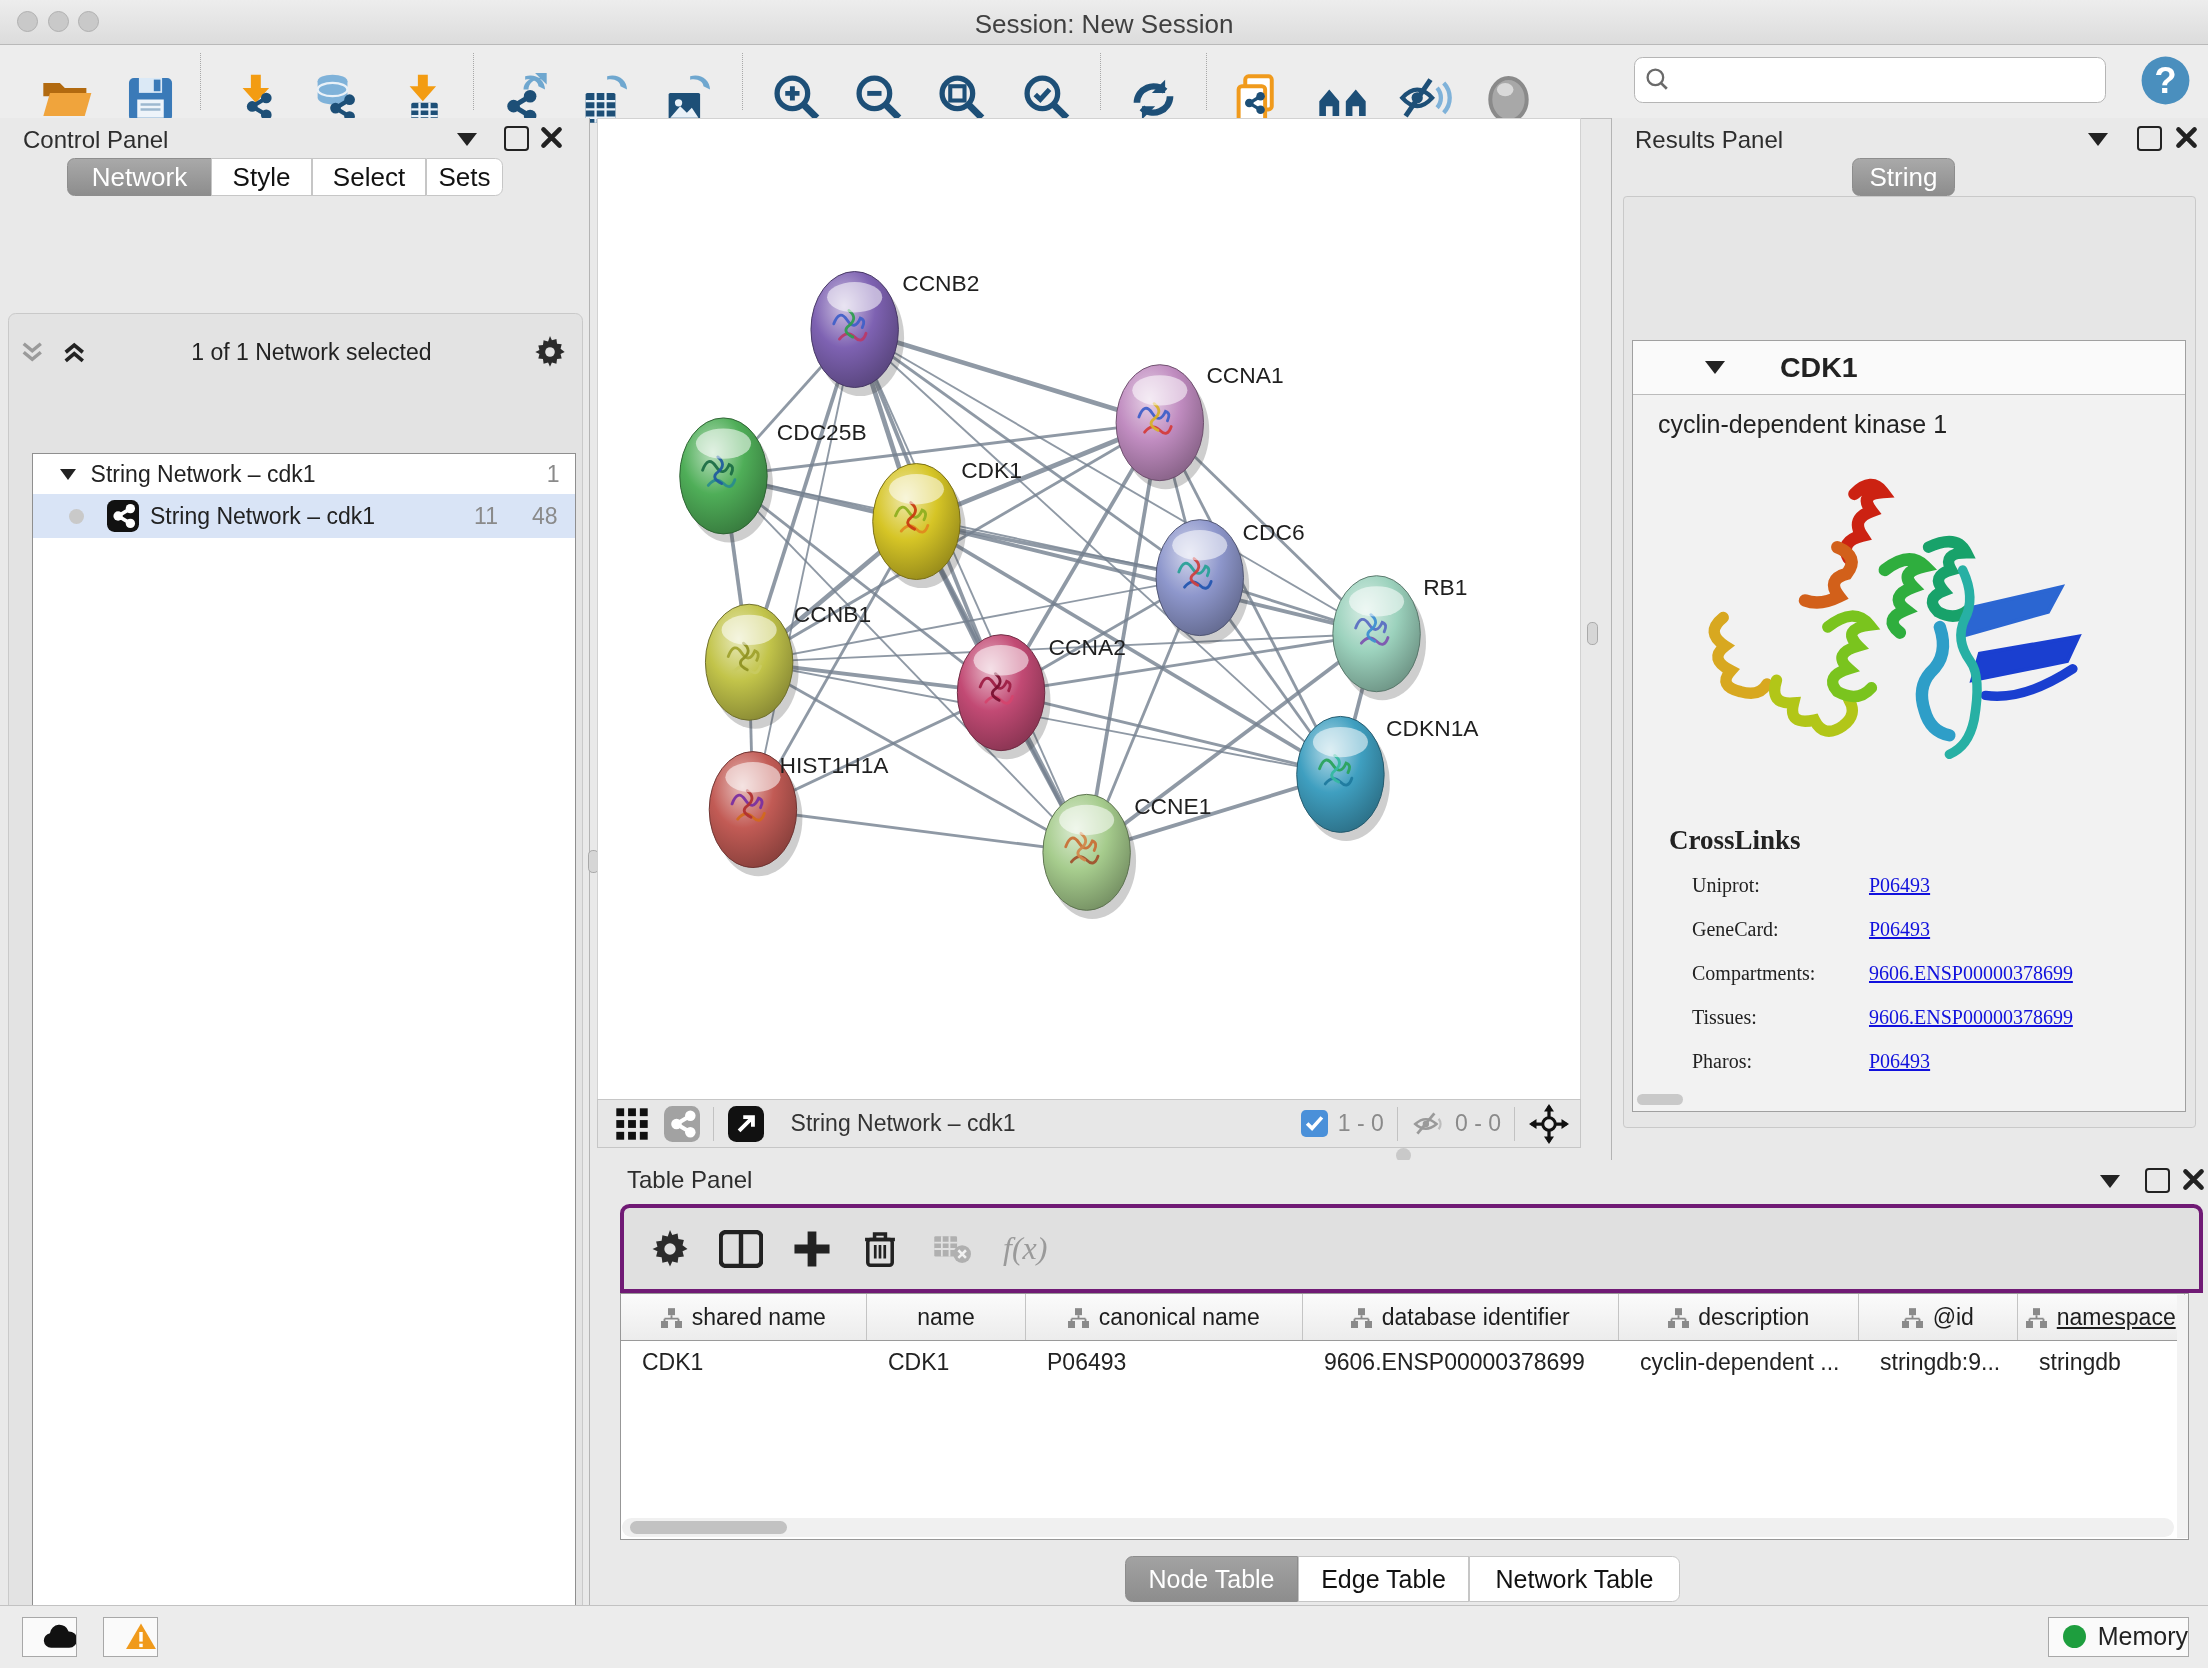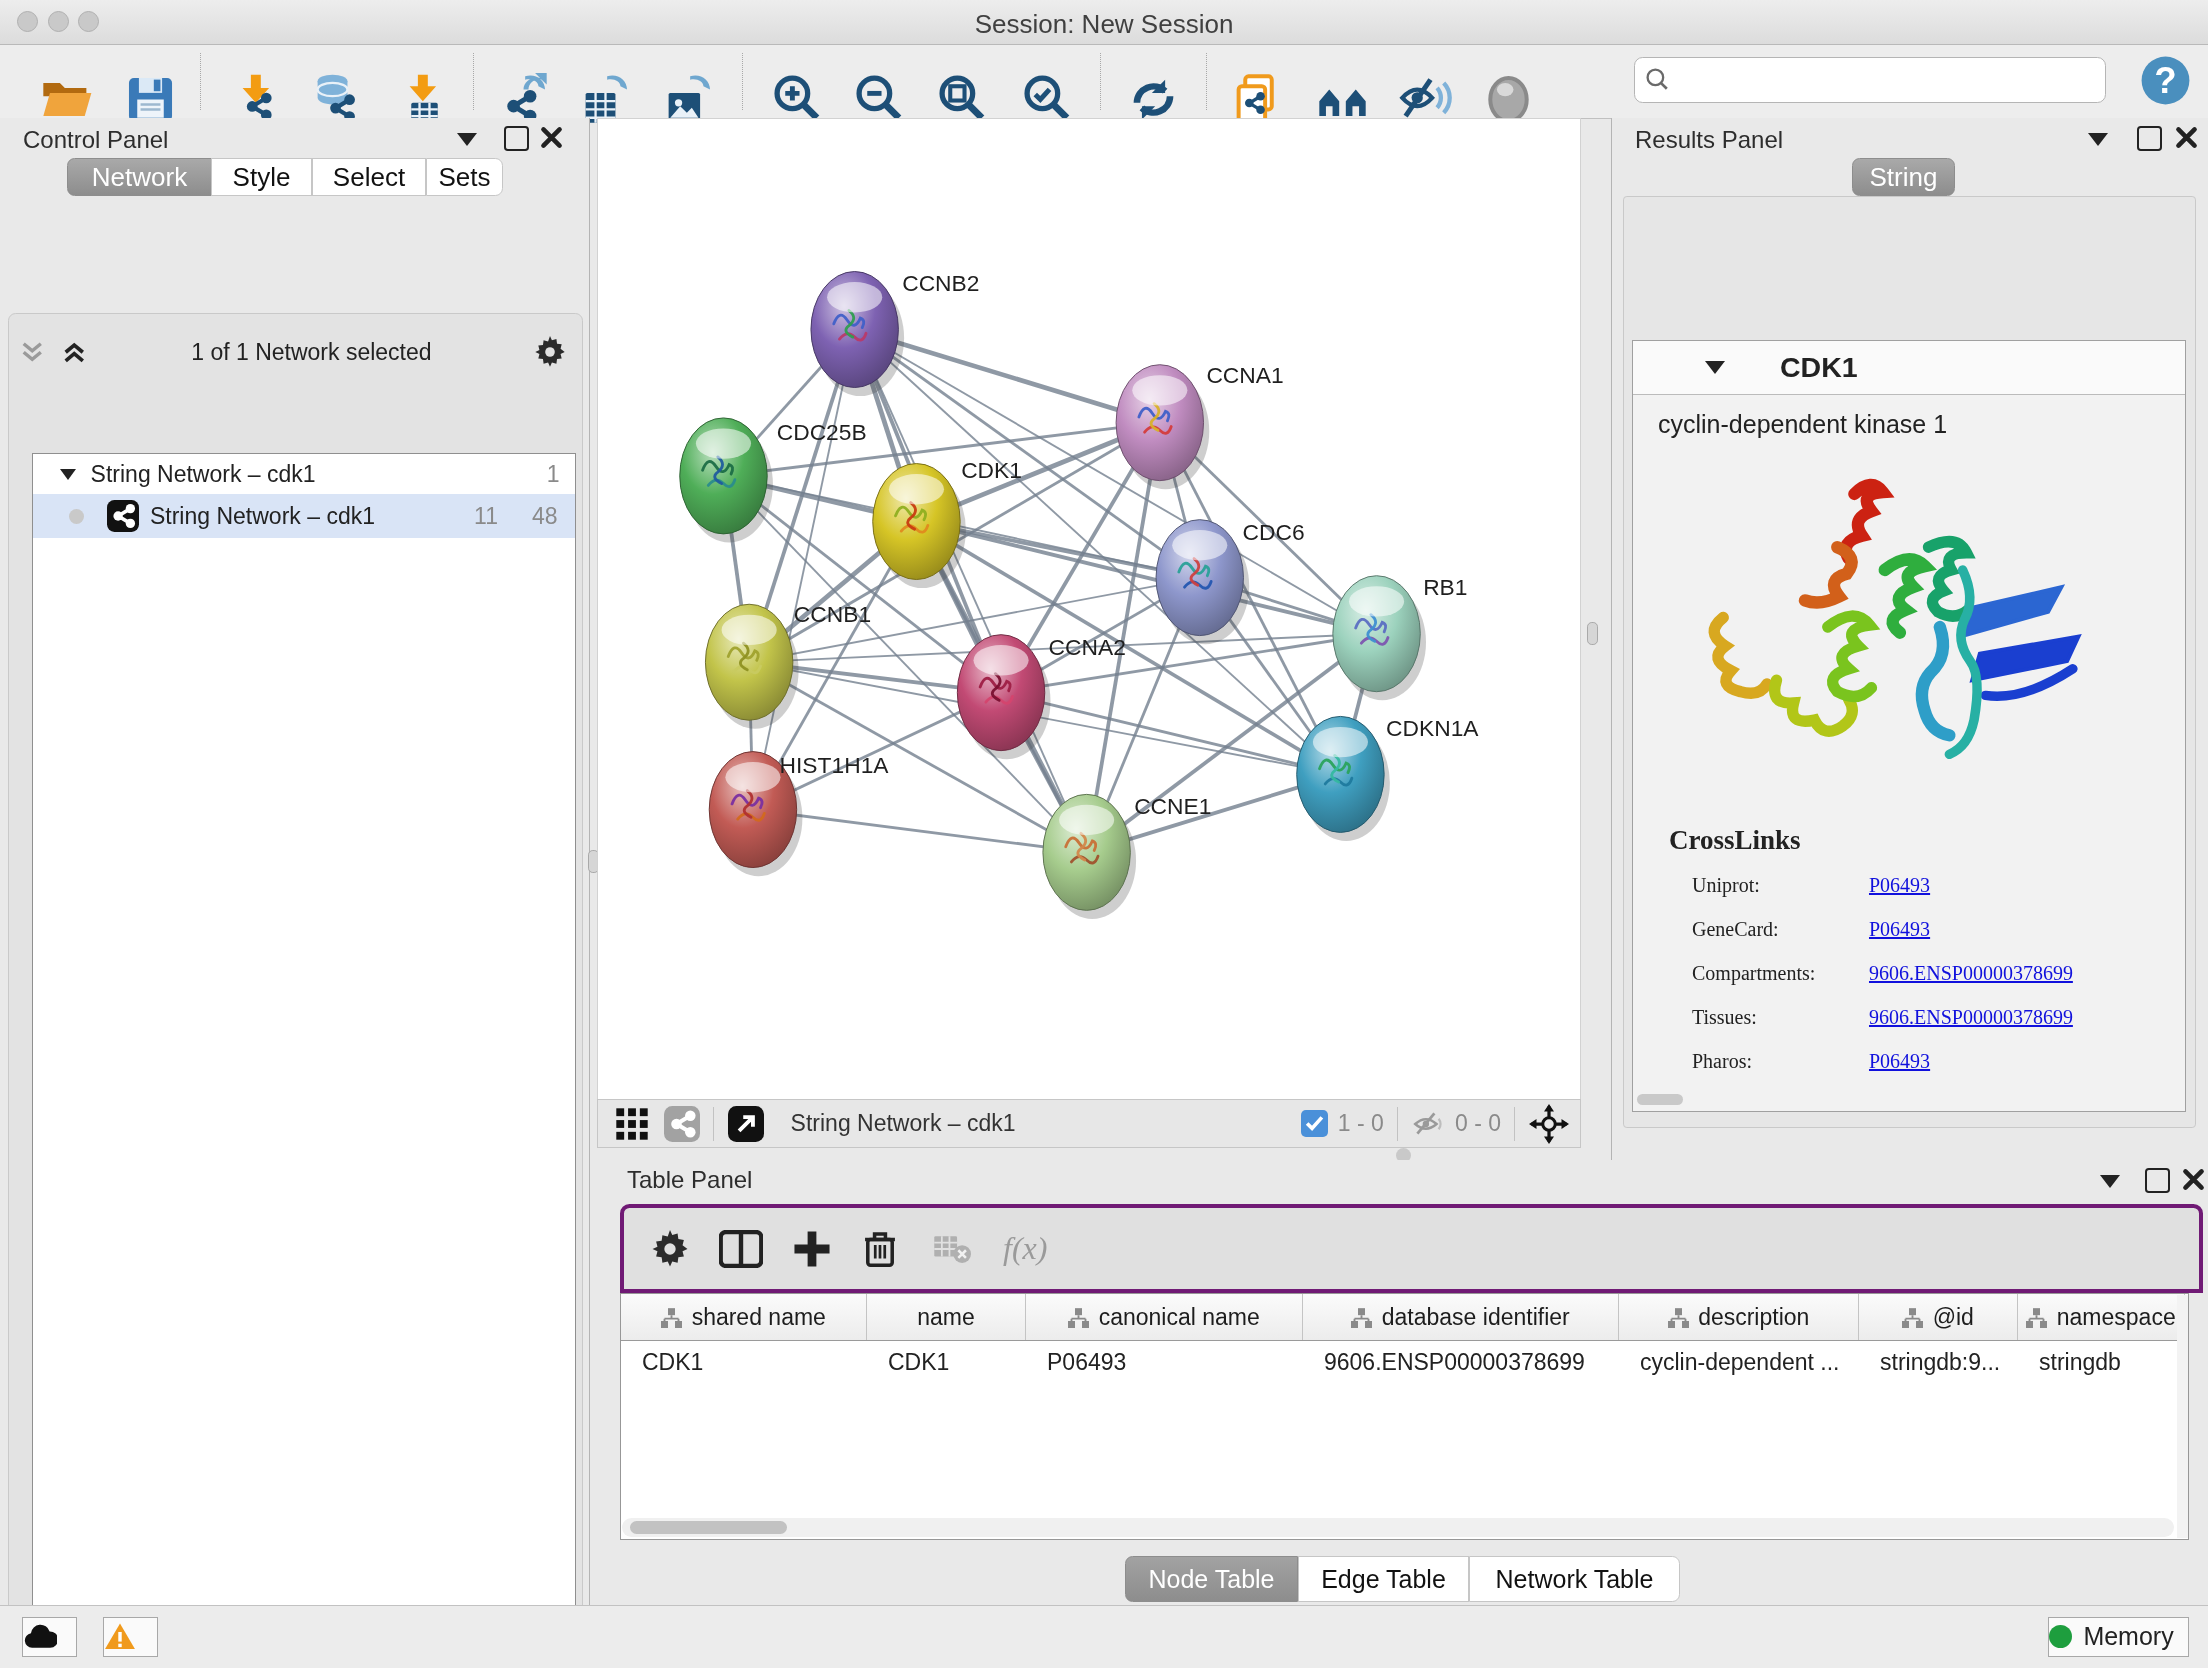--- a/index.html
+++ b/index.html
@@ -71,21 +71,21 @@
   .hscroll{left:25px;top:358px;width:1552px;height:19px;background:#f0f0f0;border-radius:9.5px;}
   .hthumb{left:7.6px;top:2.9px;width:157px;height:13.3px;background:#c2c2c2;border-radius:6.7px;}
   .vscroll{left:1556px;top:1px;width:11.4px;height:243px;background:#f3f3f3;}
   .bottom-tabs{left:0;top:396px;width:1611px;height:46px;display:flex;}
   .bt{height:46px;display:flex;align-items:center;justify-content:center;font-size:25px;background:#fff;
       border:1px solid #c6c6c6;color:#111;box-sizing:border-box;}
   .bt.active{background:linear-gradient(#a2a2a2,#8d8d8d);color:#fff;border-color:#8d8d8d;border-radius:7.6px 0 0 7.6px;}
 
   
   .statusbar{left:0;top:1605px;width:2208px;height:63px;background:#ececec;border-top:1px solid #c2c2c2;box-sizing:border-box;}
-  .sb-btn{top:10.5px;height:40px;background:#fafafa;border:1.9px solid #a8a8a8;display:flex;align-items:center;justify-content:flex-start;box-sizing:border-box;}
+  .sb-btn{top:10.5px;height:40px;background:#fafafa;border:1.9px solid #a8a8a8;display:flex;align-items:center;justify-content:flex-end;box-sizing:border-box;}
 
   .splitter-dot{width:8.6px;height:21px;background:#d6d6d6;border:1px solid #a9a9a9;border-radius:4.8px;}
   .gray-oval{width:15px;height:15px;background:#c9c9c9;border-radius:50%;}
 </style>
 </head>
 <body>
 
 <div class="root">
 
   <svg width="0" height="0" style="position:absolute" aria-hidden="true">
@@ -678,21 +678,21 @@
               <use href="#treeG"></use>
             </svg>
             <span>description</span>
           </div>
           <div class="th-cell" style="width: 159px;">
             <svg width="21" height="21" viewBox="0 0 18 18" style="color: rgb(138, 138, 138);">
               <use href="#treeG"></use>
             </svg>
             <span>@id</span>
           </div>
-          <div class="th-cell" style="width: 167px;">
+          <div class="th-cell" style="width: 167px; text-decoration: underline;">
             <svg width="21" height="21" viewBox="0 0 18 18" style="color: rgb(138, 138, 138);">
               <use href="#treeG"></use>
             </svg>
             <span>namespace</span>
           </div>
         </div>
       <div class="td-row" id="table-row">
           <div class="td-cell" style="width: 246px;">CDK1</div>
           <div class="td-cell" style="width: 159px;">CDK1</div>
           <div class="td-cell" style="width: 277px;">P06493</div>

